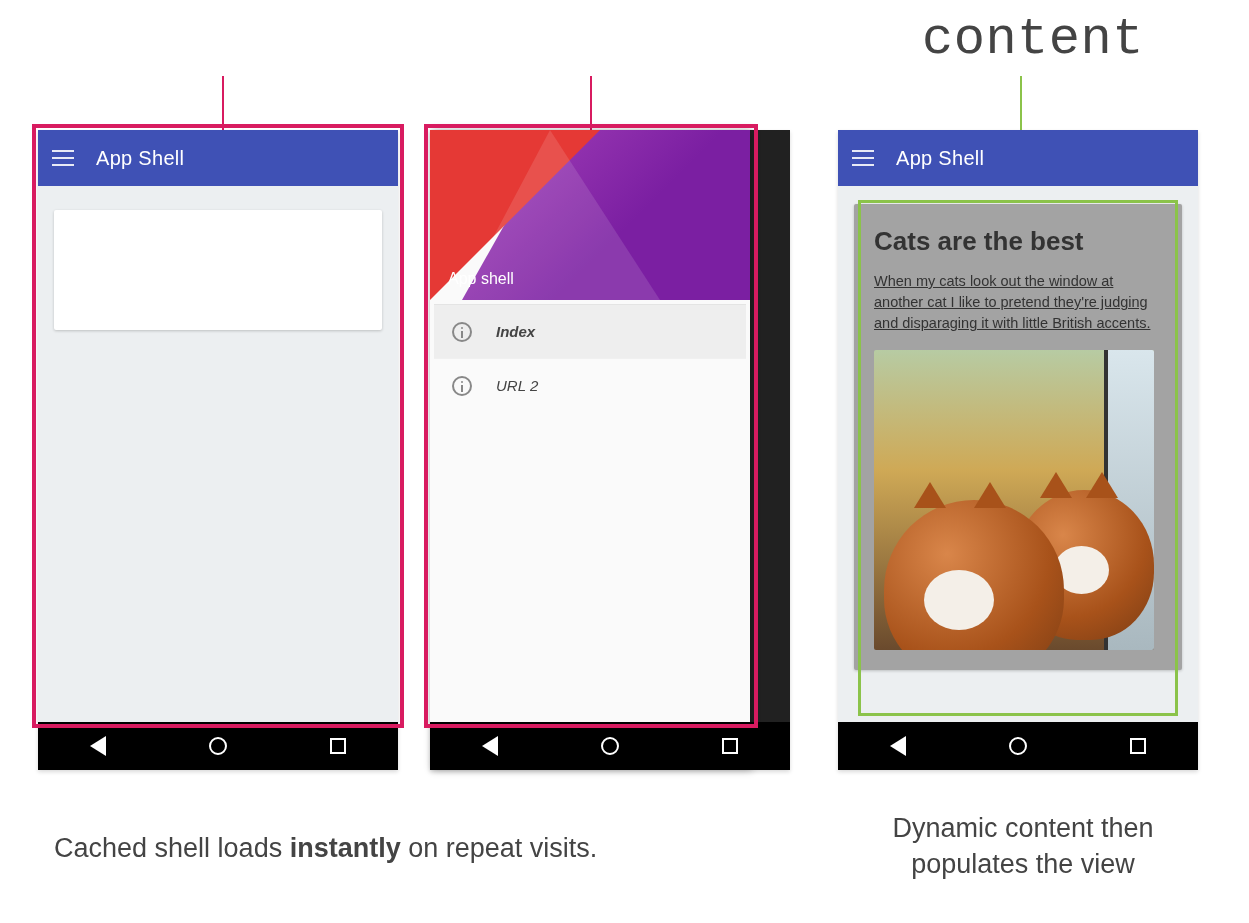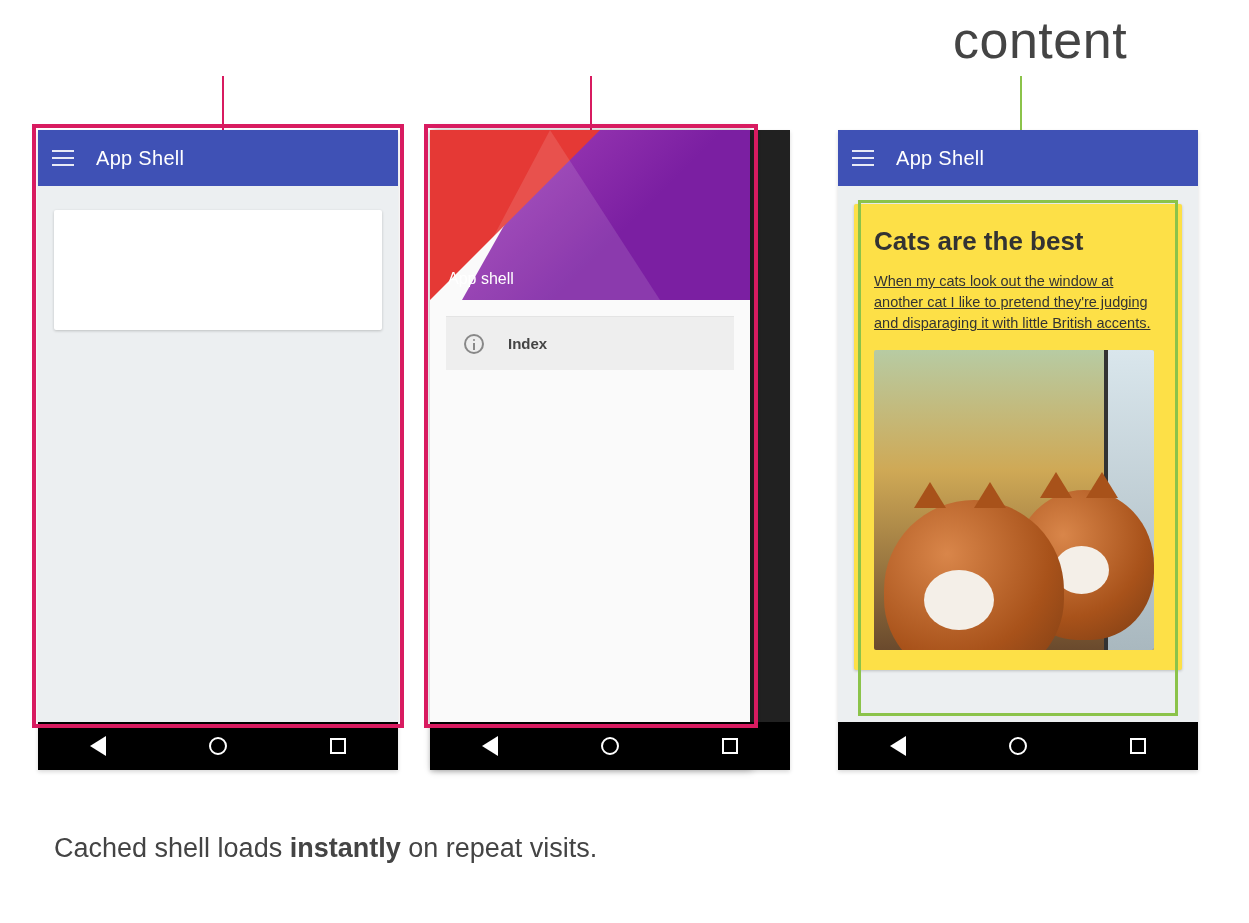--- a/index.html
+++ b/index.html
@@ -2,21 +2,21 @@
 <html><head>
 <meta charset="utf-8">
 <style>
   * { box-sizing: border-box; margin: 0; padding: 0; }
   html, body { width: 1249px; height: 923px; background: #fff; font-family: "Helvetica Neue", Arial, sans-serif; color: #444; }
   .stage { position: relative; width: 1249px; height: 923px; }
 
   
   .big-label { position: absolute; font-weight: 300; color: #444; font-size: 52px; letter-spacing: 0.5px; }
   .label-shell { left: 170px; top: 10px; }
-  .label-content { left: 953px; top: 10px; }
+  .label-content { left: 922px; top: 10px; font-family: Liberation Mono, monospace; }
 
   
   .line-v { position: absolute; width: 2px; background: #d81b60; }
   .line-green-v { position: absolute; width: 2px; background: #8bc34a; }
 
   
   .phone { position: absolute; width: 360px; background: #eceff1; box-shadow: 0 2px 4px rgba(0,0,0,.15); }
   .phone.p1 { left: 38px;  top: 130px; height: 640px; }
   .phone.p2 { left: 430px; top: 130px; height: 640px; }
   .phone.p3 { left: 838px; top: 130px; height: 640px; }
@@ -40,30 +40,30 @@
 
   
   .drawer { position: absolute; top:0; left:0; width: 320px; height: 100%; background: #fafafa; box-shadow: 2px 0 8px rgba(0,0,0,.3); }
   .drawer-hero { height: 170px; position: relative; overflow: hidden; }
   .hero-bg { position: absolute; inset:0; }
   .tri { position:absolute; }
   .tri1 { left:0;top:0;width:0;height:0;border-left:0 solid transparent;border-right:170px solid transparent;border-top:170px solid #e53935; }
   .tri2 { left:0;top:0;width:320px;height:170px;background:linear-gradient(135deg,#ab47bc 0%,#7b1fa2 60%);clip-path:polygon(40% 0,100% 0,100% 100%,10% 100%); }
   .tri3 { left:30px;top:0;width:0;height:0;border-left:90px solid transparent;border-right:110px solid transparent;border-bottom:170px solid rgba(255,255,255,.12); }
   .hero-label { position:absolute; left:18px; bottom:12px; color:#fff; font-size:16px; font-weight:500; }
-  .drawer-list { padding: 16px; }
+  .drawer-list { padding: 4px; font-style: italic; }
   .drawer-item { height:54px; display:flex; align-items:center; padding-left:18px; font-size:15px; color:#444; border-top:1px solid rgba(0,0,0,.04); }
   .drawer-item.active { background:#eeeeee; font-weight:600; }
   .info-icon { width:20px; height:20px; border:2px solid #888; border-radius:50%; position:relative; margin-right:24px; flex:none; }
   .info-icon::before { content:""; position:absolute; left:7px; top:3px; width:2px; height:2px; background:#888; border-radius:50%; }
   .info-icon::after  { content:""; position:absolute; left:7px; top:7px; width:2px; height:7px; background:#888; }
   .drawer-backshadow { position:absolute; right:0; top:0; width:40px; height:100%; background:#212121; }
 
   
-  .content-card { margin: 18px 16px 8px 16px; background:#fde047; border-radius:2px; box-shadow:0 1px 3px rgba(0,0,0,.2); padding:22px 20px 20px 20px; }
+  .content-card { margin: 18px 16px 8px 16px; background:#a3a3a3; border-radius:2px; box-shadow:0 1px 3px rgba(0,0,0,.2); padding:22px 20px 20px 20px; }
   .article-title { font-size:26px; font-weight:700; color:#333; margin-bottom:14px; }
   .article-body  { font-size:14.5px; line-height:1.45; color:#333; margin-bottom:16px;text-decoration:underline; }
   .article-img { width: 280px; height: 300px; position: relative; overflow:hidden; border-radius:2px; }
   
   .photo-bg { position:absolute; inset:0; background:linear-gradient(180deg,#b7cba3 0%,#cfa956 40%,#6a4a2d 100%); }
   .window-frame { position:absolute; right:0; top:0; width:50px; height:100%; background:linear-gradient(180deg,#d9e6ec,#a9b8bf); box-shadow:inset 4px 0 0 #333; }
   .cat { position:absolute; border-radius:50% 50% 45% 45%; background:radial-gradient(circle at 35% 30%, #d9864a 0%, #a8521a 60%, #7a3c14 100%); }
   .cat.c1 { width:180px; height:180px; left:10px; bottom:-30px; }
   .cat.c2 { width:140px; height:150px; left:140px; bottom:10px; }
   .cat .ear { position:absolute; width:0;height:0;border-left:16px solid transparent;border-right:16px solid transparent;border-bottom:26px solid #a8521a; top:-18px; }
@@ -123,20 +123,24 @@
           <div class="tri tri1"></div>
           <div class="tri tri3"></div>
         </div>
         <div class="hero-label">App shell</div>
       </div>
       <div class="drawer-list">
         <div class="drawer-item active">
           <div class="info-icon"></div>
           <span>Index</span>
         </div>
+        <div class="drawer-item">
+          <div class="info-icon"></div>
+          <span>URL 2</span>
+        </div>
       </div>
     </div>
     <div class="android-nav">
       <div class="nav-shape nav-back"></div>
       <div class="nav-shape nav-home"></div>
       <div class="nav-shape nav-recent"></div>
     </div>
   </div>
 
   <div class="phone p3">
@@ -173,14 +177,15 @@
     </div>
   </div>
 
   <div class="outline o1"></div>
   <div class="outline o2"></div>
   <div class="outline-green o3"></div>
 
   <div class="caption c-left">
     <span>Cached shell loads </span><strong>instantly</strong><span> on repeat visits.</span>
   </div>
+  <div class="caption c-right">Dynamic content then populates the view</div>
 
 </div>
 
 </body></html>

